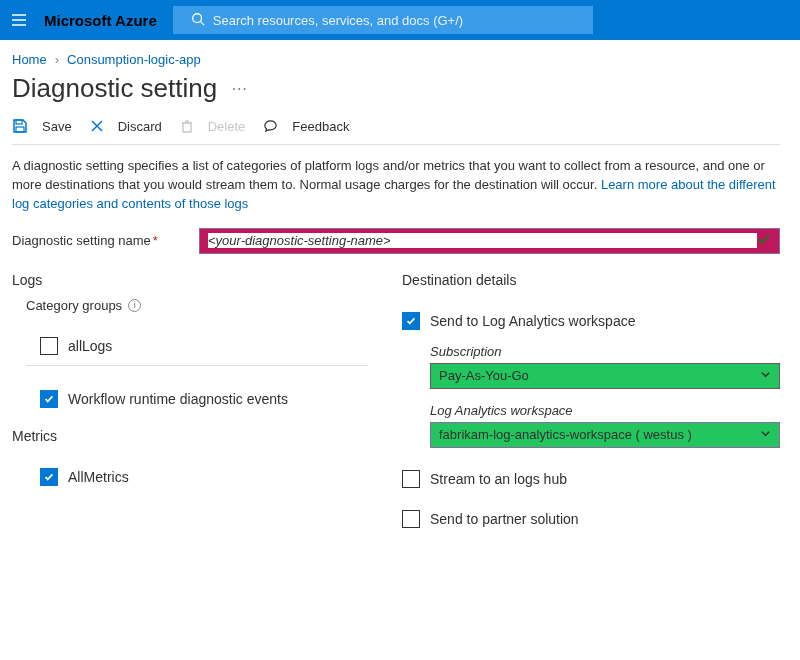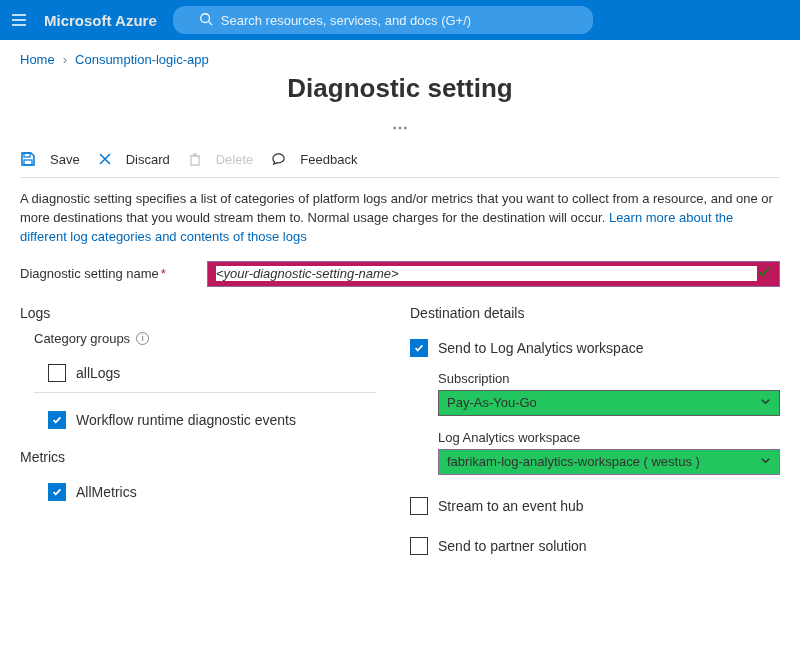--- a/index.html
+++ b/index.html
@@ -22,68 +22,67 @@
     padding: 0 10px;
     gap: 16px;
   }
   .hamburger {
     color: #fff;
     cursor: pointer;
     display: flex;
     align-items: center;
   }
   .brand {
-    color: #e5e5e5;
+    color: #000000;
     font-weight: 600;
     font-size: 15px;
   }
   .searchbox {
     flex: 0 0 420px;
     background: #3a9be8;
     height: 28px;
-    border-radius: 12px;
-    display: flex;
-    align-items: center;
-    padding: 0 26px;
+    border-radius: 0;
+    display: flex;
+    align-items: center;
+    padding: 0 18px;
     gap: 8px;
     color: #fff;
   }
   .searchbox input {
     background: transparent;
     border: none;
     outline: none;
     color: #fff;
     font-size: 13px;
     width: 100%;
   }
   .searchbox input::placeholder { color: #e6f2fb; }
 
   .content {
-    padding: 12px 20px 20px 20px;
+    padding: 12px 20px 20px 12px;
   }
 
   
   .breadcrumb {
     display: flex;
     align-items: center;
     gap: 8px;
     font-size: 13px;
     margin-bottom: 6px;
   }
   .breadcrumb a { color: #0067b8; text-decoration: none; cursor: pointer; }
   .breadcrumb .sep { color: #888; }
 
   h1.page-title {
     font-size: 26px;
-    font-weight: 700;
+    font-weight: 400;
     margin: 6px 0 14px 0;
     display: flex;
     align-items: center;
     gap: 14px;
-    flex-direction: column;
   }
   .dots { color: #888; font-size: 16px; cursor: pointer; }
 
   
   .toolbar {
     display: flex;
     gap: 18px;
     align-items: center;
     font-size: 13px;
     color: #323130;
@@ -132,21 +131,21 @@
   .info-icon {
     display:inline-flex; width:13px; height:13px; border:1px solid #888;
     border-radius:50%; font-size:9px; justify-content:center; align-items:center;
     color:#666;
   }
 
   .chk-row {
     display: flex;
     align-items: center;
     gap: 10px;
-    margin: 18px 0 6px 28px;
+    margin: 24px 0 6px 28px;
     font-size: 14px;
   }
   .chk-row.dest { margin-left: 0; margin-bottom: 14px; }
 
   .chk {
     width: 18px; height: 18px;
     border: 1px solid #323130;
     display: inline-flex;
     align-items: center; justify-content: center;
     cursor: pointer;
@@ -159,21 +158,21 @@
     color: #fff;
   }
   .chk svg { width: 12px; height: 12px; }
 
   .divider-line { border: none; border-top: 1px solid #e1dfdd; margin: 10px 14px 10px 14px; }
 
   .metrics-block { margin-top: 20px; }
 
   
   .field-block { margin-left: 28px; margin-bottom: 14px; }
-  .field-label { font-size: 13px; margin-bottom: 4px; }
+  .field-label { font-size: 13px; margin-bottom: 4px; font-style: italic; }
   .select {
     border: 1px solid #605e5c;
     height: 26px;
     display: flex; align-items: center; justify-content: space-between;
     padding: 0 8px;
     font-size: 13px;
     cursor: pointer;
     background: #22c55e;
   }
   .select.highlighted { border: 1px solid #8b6aa6; }
@@ -339,21 +338,21 @@
             <svg width="11" height="11" viewBox="0 0 12 12">
                 <path fill="none" stroke="#323130" stroke-width="1.5" d="M2 4l4 4 4-4"></path>
               </svg>
           </span>
         </div>
       </div>
 
 
       <div class="chk-row dest" style="margin-top:22px">
         <span class="chk"></span>
-        <span>Stream to an event hub</span>
+        <span>Stream to an logs hub</span>
       </div>
 
       <div class="chk-row dest" style="margin-top:22px">
         <span class="chk"></span>
         <span>Send to partner solution</span>
       </div>
     </div>
   </div>
 
 </div>

